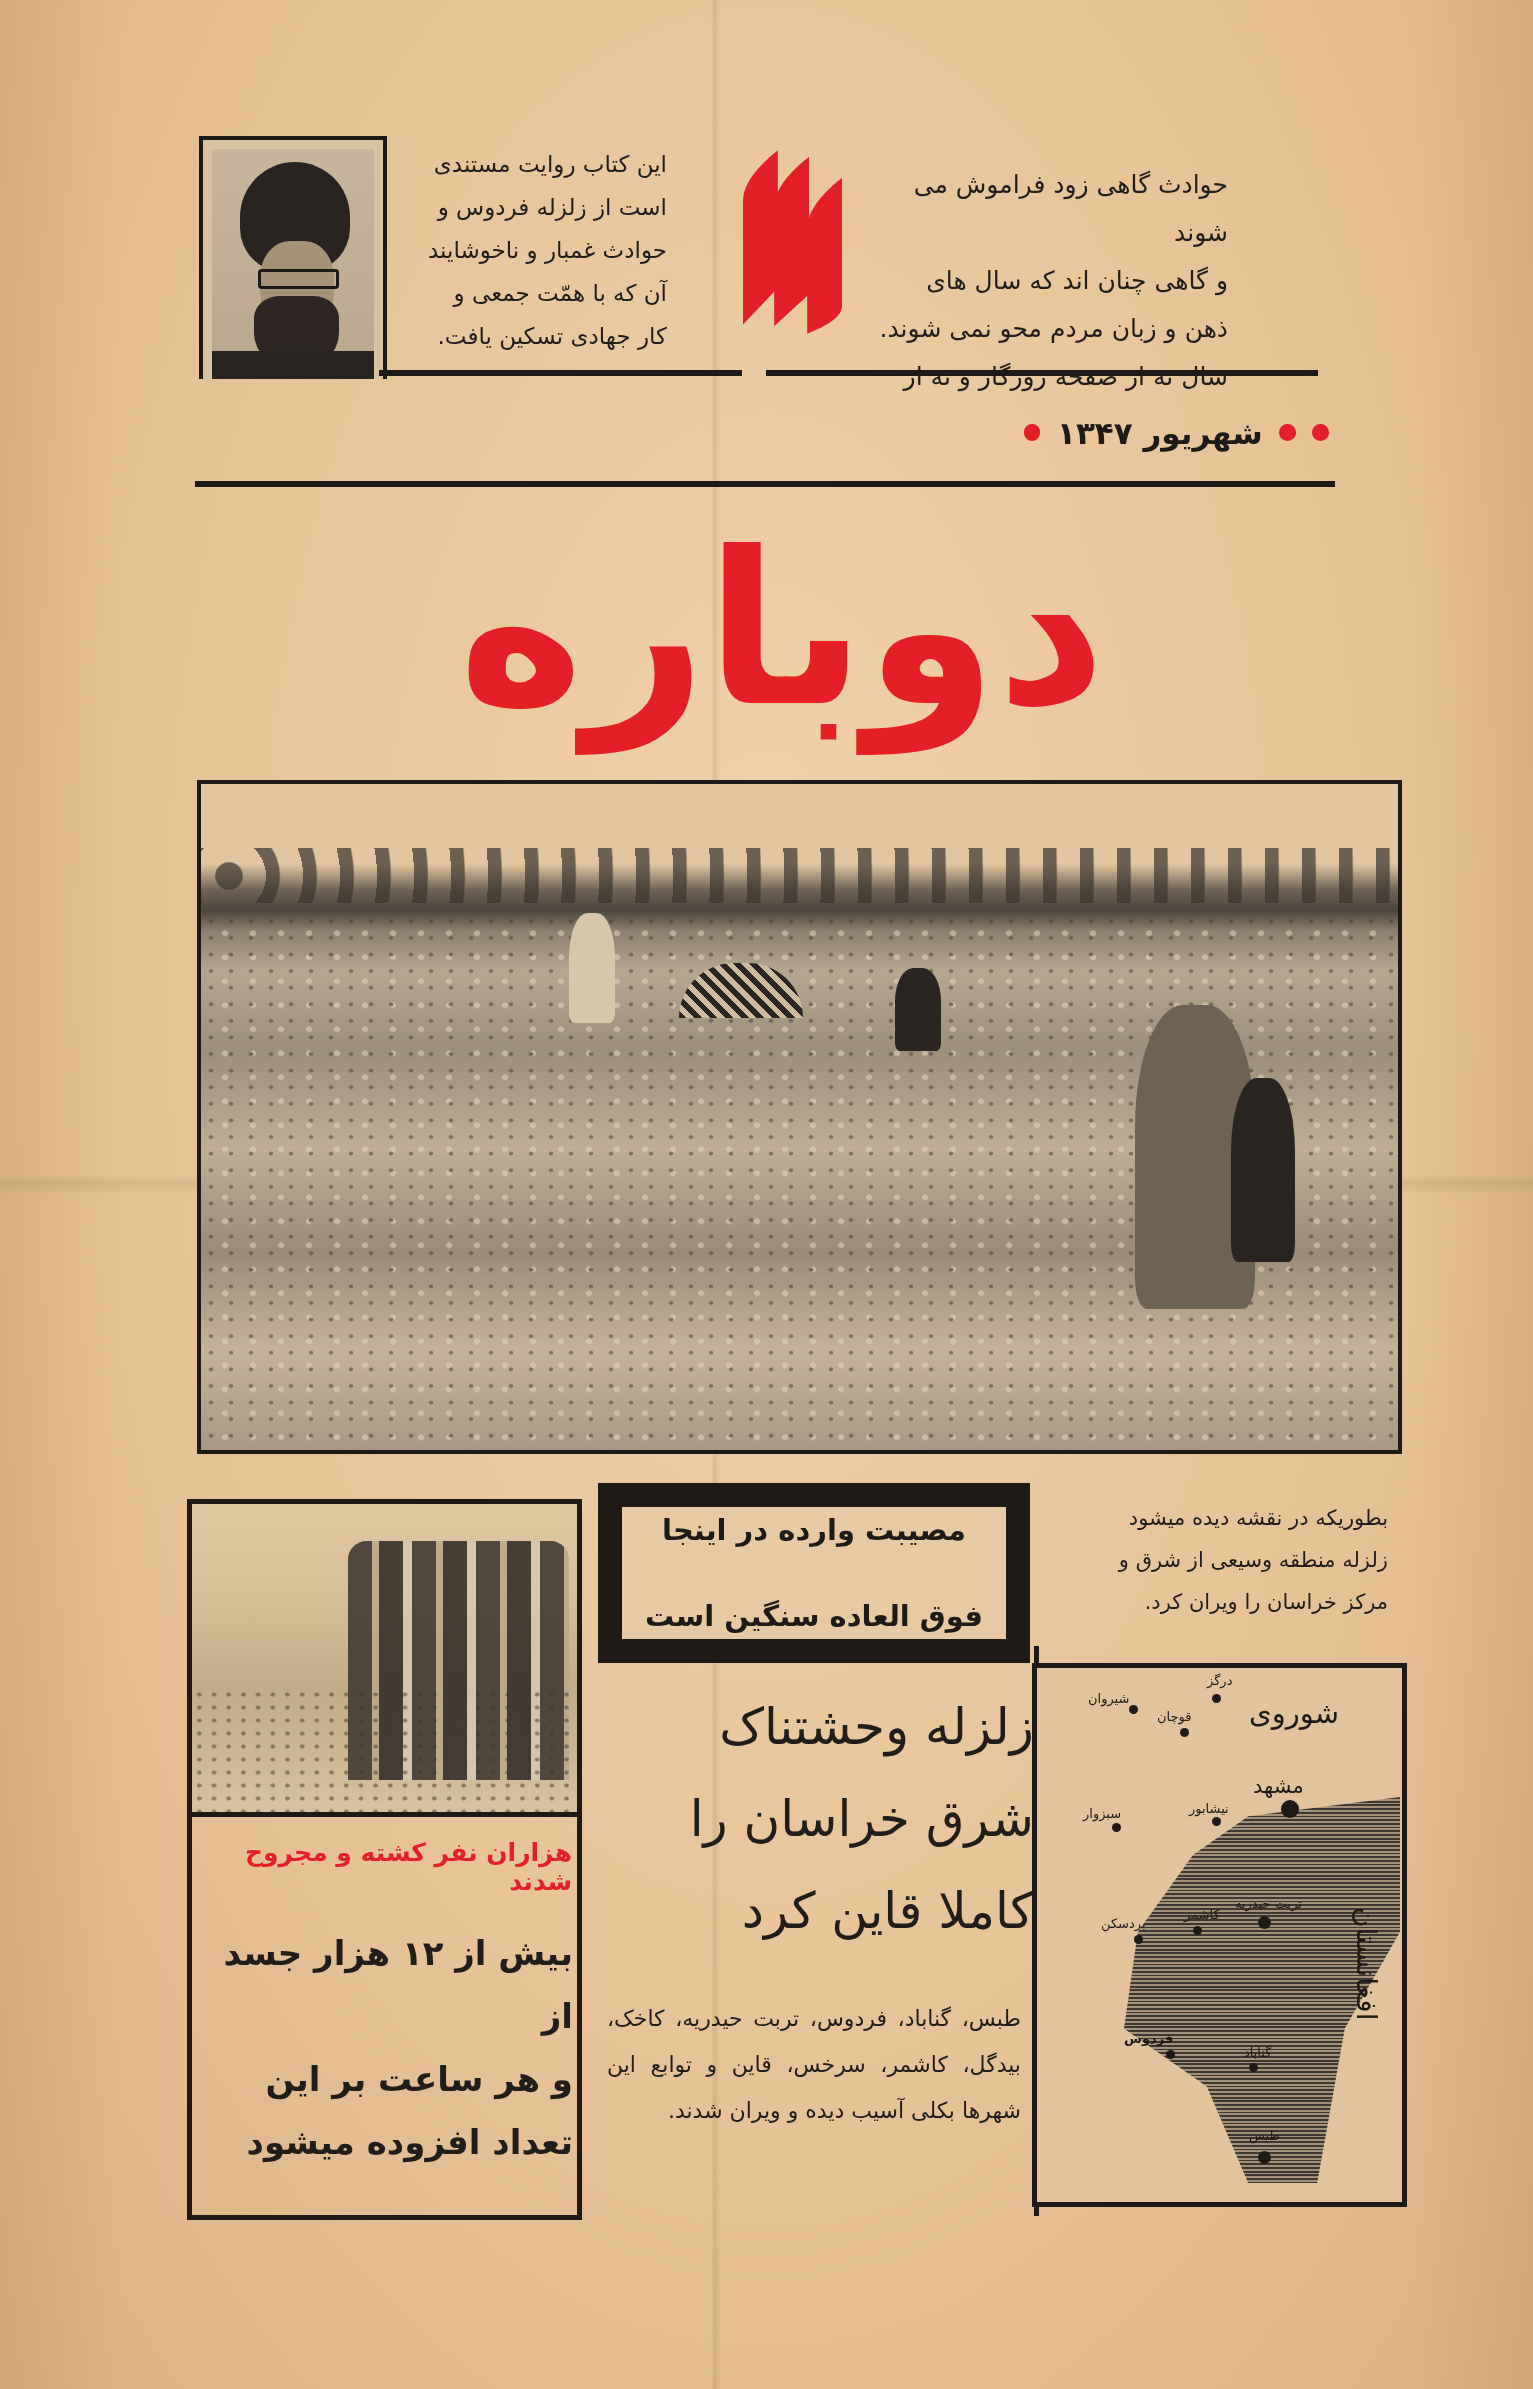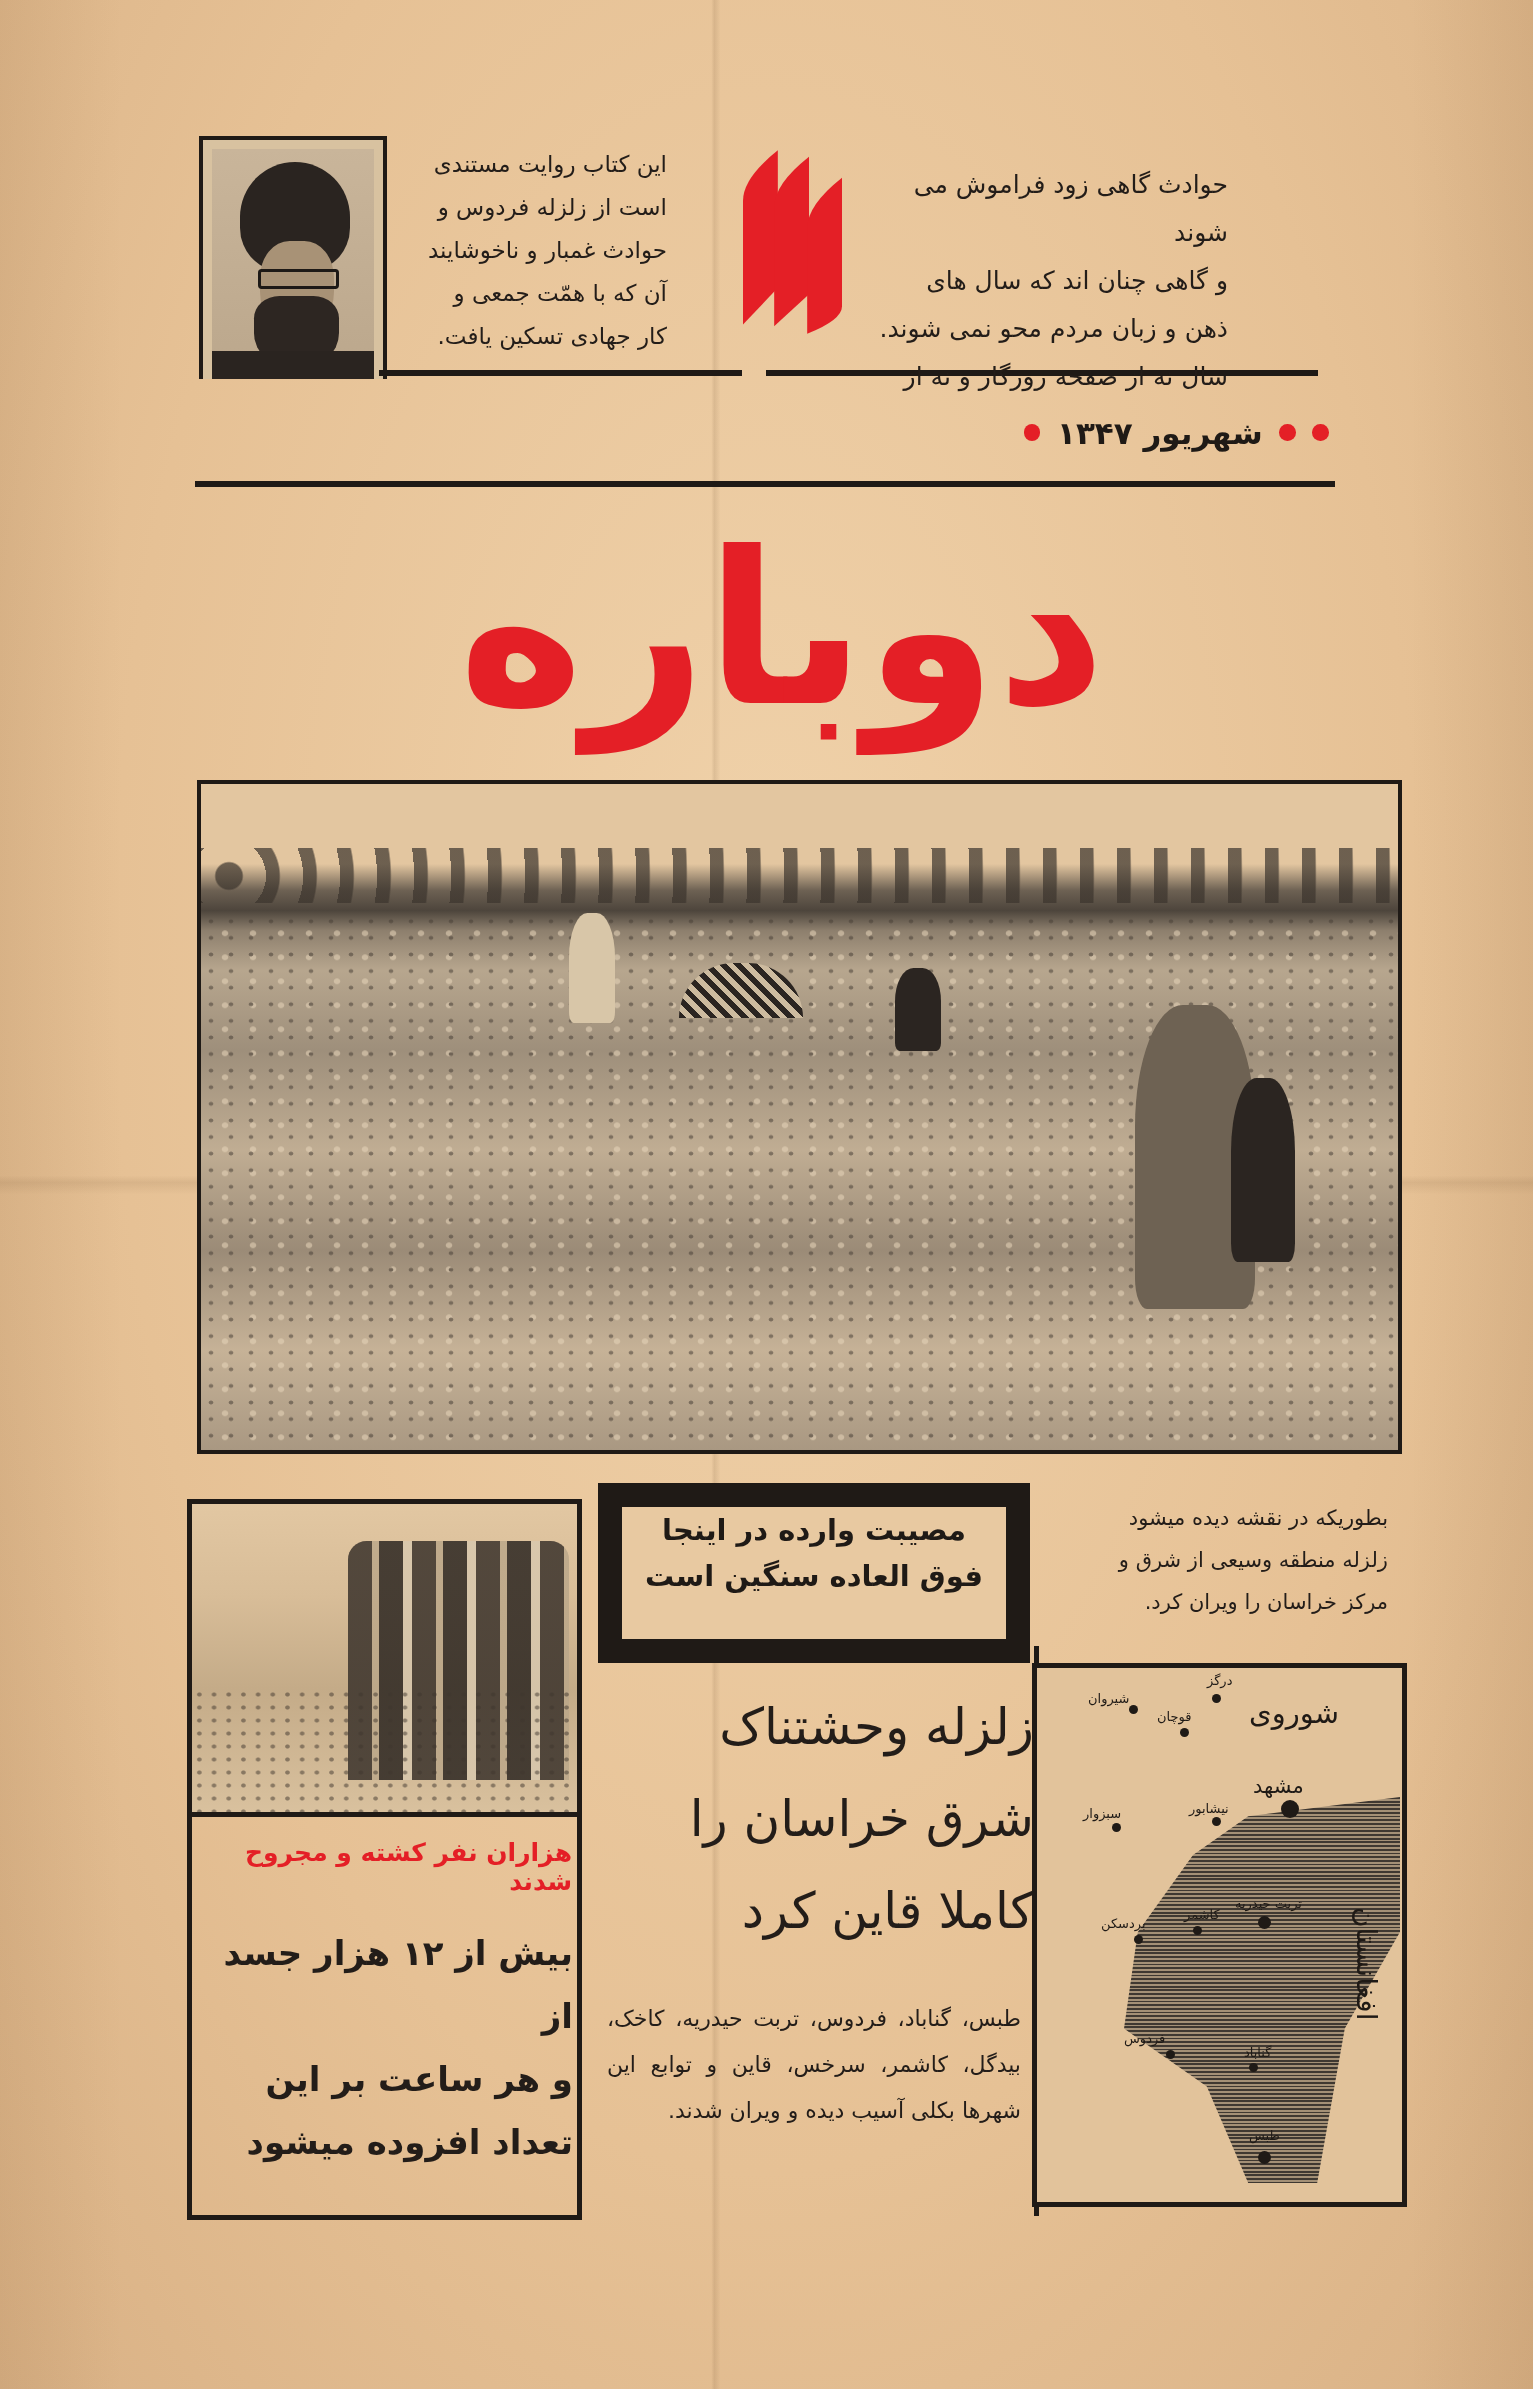--- a/index.html
+++ b/index.html
@@ -59,21 +59,21 @@
   .sp-crowd { position:absolute; left:156px; top:37px; width:221px; height:239px; background:repeating-linear-gradient(90deg,#3a322b 0 24px, #bba789 24px 31px, #2c2621 31px 55px, #d8c8ae 55px 64px); opacity:.85; border-radius:18.4px 18.4px 0 0; }
   .sp-rubble { position:absolute; left:0; top:184px; width:100%; height:129px; background-image: radial-gradient(#3e352d 1.8px, transparent 2.8px); background-size:14.7px 13px; opacity:.5; }
 
   
   #casualty-box { left:187px; top:1817px; width:395px; height:403px; border:5.5px solid #1f1a16; border-top:none; box-sizing:border-box; }
   #casualty-red { left:200px; top:1838px; width:372px; font-size:25px; font-weight:bold; color:#e41f26; }
   #casualty-text { left:196px; top:1922px; width:377px; font-size:34px; font-weight:bold; line-height:63px; }
 
   
   #calamity-box { left:598px; top:1483px; width:432px; height:180px; box-sizing:border-box; background:#1f1a16; padding:24px; }
-  #calamity-inner { width:100%; height:100%; background:#e8c9a1; display:flex; flex-direction:column; justify-content:flex-start; align-items:center; }
+  #calamity-inner { width:100%; height:100%; background:#e8c9a1; display:flex; flex-direction:column; justify-content:space-between; align-items:center; }
   .calamity-line { font-size:29px; font-weight:bold; line-height:46px; }
 
   #quake-headline { left:602px; top:1681px; width:432px; font-size:50px; font-weight:normal; line-height:92px; }
   #cities-text { left:607px; top:1996px; width:414px; font-size:22px; line-height:46px; text-align:justify; text-align-last:right; }
 
   
   #map-caption { left:1039px; top:1497px; width:349px; font-size:21px; line-height:42px; }
   #map { left:1032px; top:1663px; width:375px; height:544px; border:5.5px solid #1f1a16; box-sizing:border-box; background:#e2c39b; overflow:hidden; }
   #col-divider { left:1034px; top:1646px; width:4.6px; height:570px; background:#1f1a16; }
 
@@ -195,19 +195,19 @@
   <span class="map-city" style="left:75px;top:155px;"></span>
   <span class="map-label" style="left:46px;top:138px;">سبزوار</span>
   <span class="map-city" style="left:221px;top:248px;width:13px;height:13px;"></span>
   <span class="map-label" style="left:198px;top:228px;">تربت حیدریه</span>
 
   <span class="map-city" style="left:97px;top:267px;"></span>
   <span class="map-label" style="left:64px;top:248px;">بردسکن</span>
   <span class="map-city" style="left:156px;top:258px;"></span>
   <span class="map-label" style="left:147px;top:239px;">کاشمر</span>
   <span class="map-city" style="left:129px;top:382px;"></span>
-  <span class="map-label" style="left:87px;top:363px;">فردوس</span>
+  <span class="map-label" style="left:87px;top:363px;font-weight:bold;">فردوس</span>
   <span class="map-city" style="left:212px;top:395px;"></span>
   <span class="map-label" style="left:207px;top:377px;">گناباد</span>
   <span class="map-city" style="left:221px;top:483px;width:13px;height:13px;"></span>
   <span class="map-label" style="left:212px;top:460px;">طبس</span>
 </div>
 
 
 </body></html>

